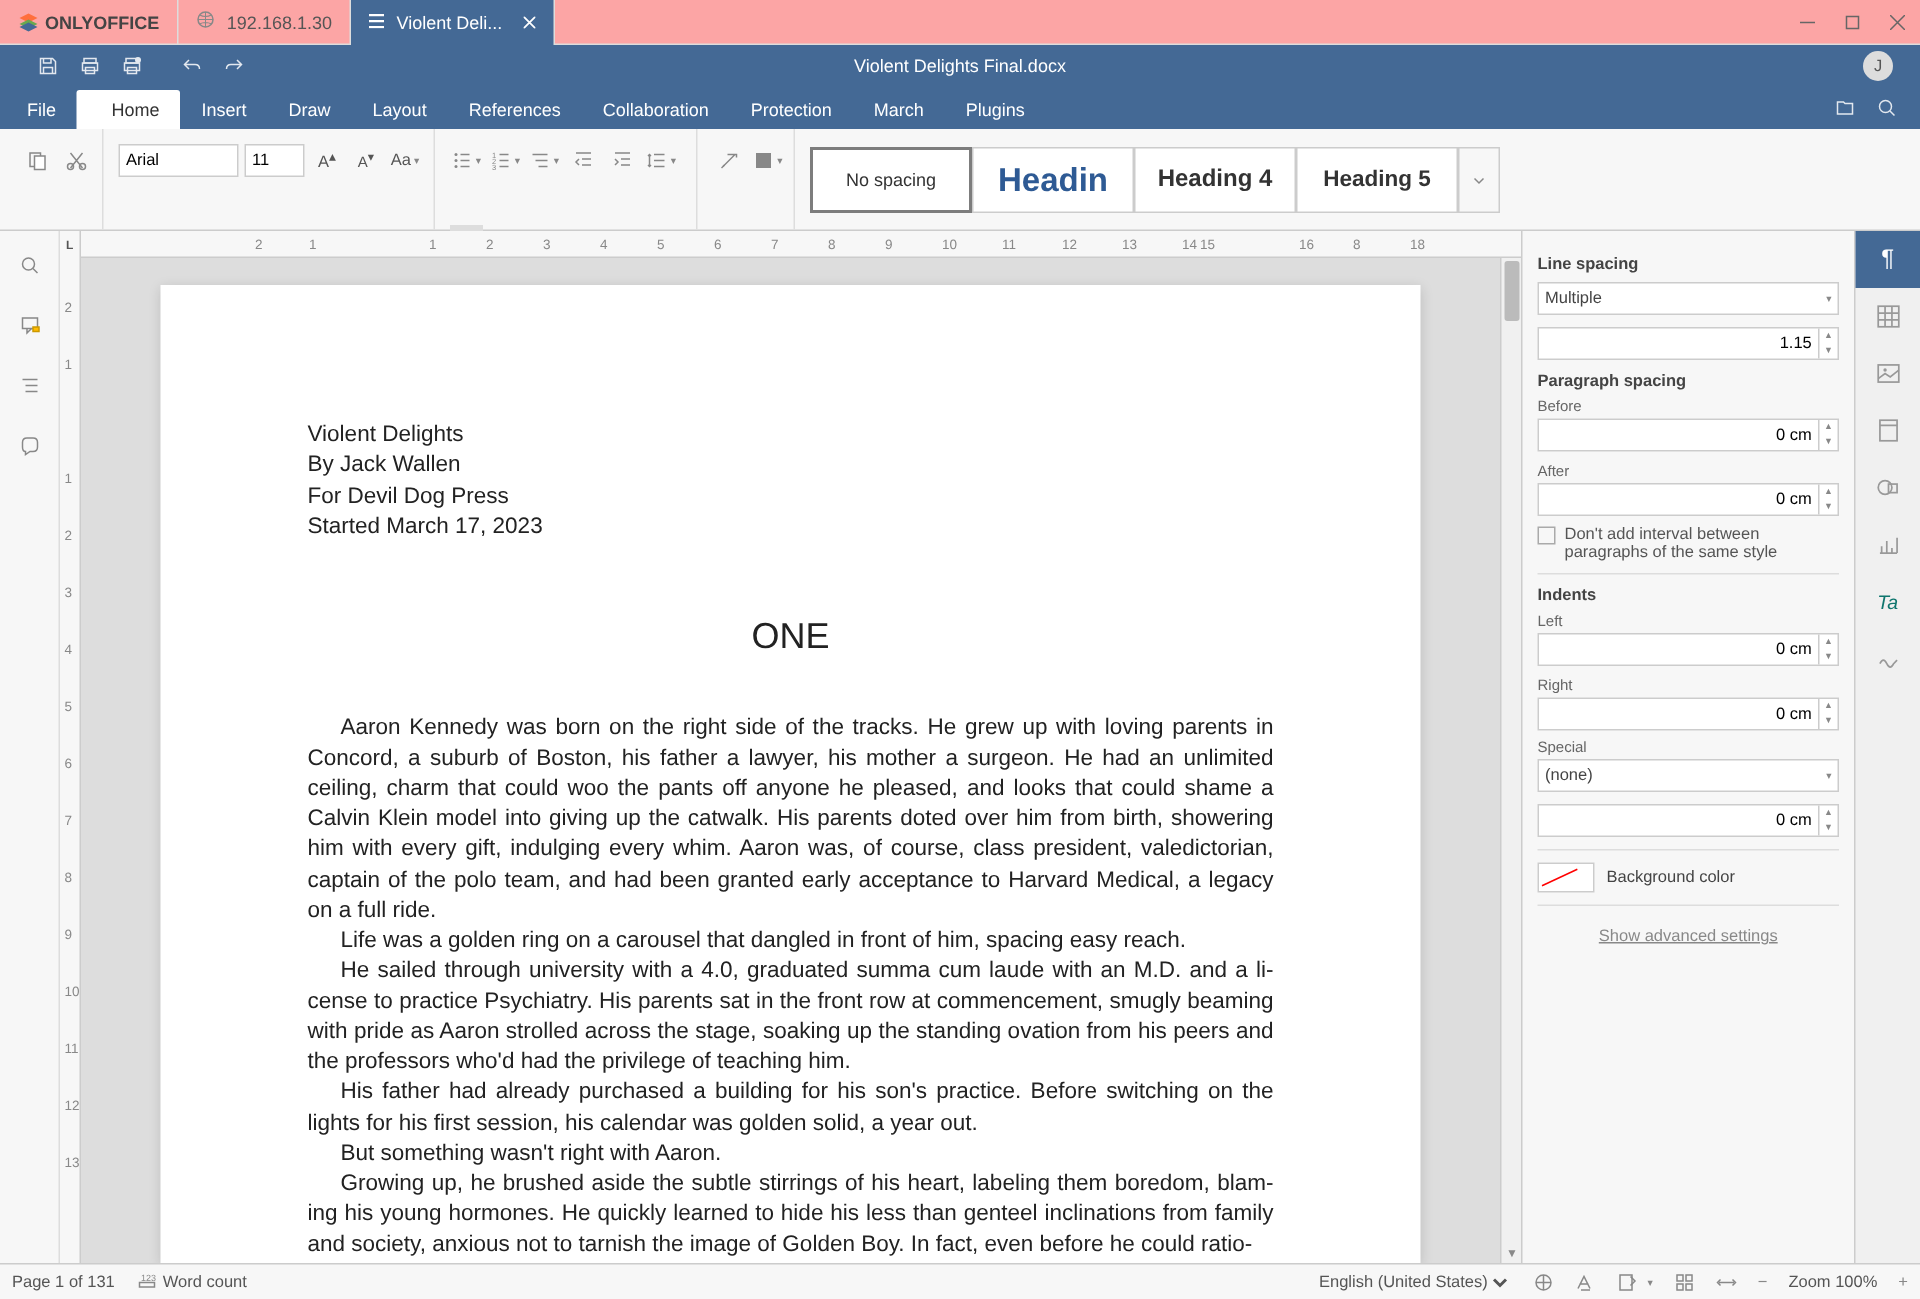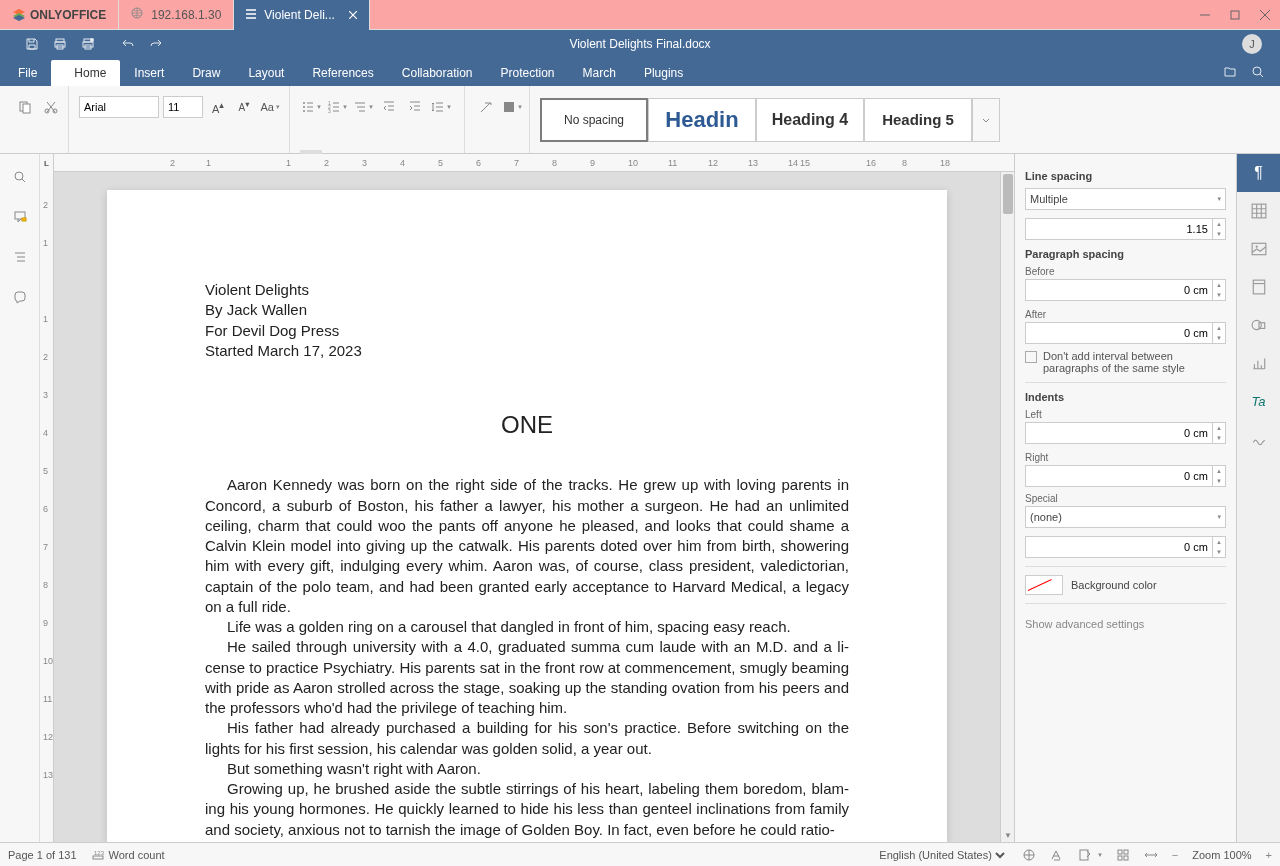--- a/index.html
+++ b/index.html
@@ -78,21 +78,21 @@
 .spin input { border: none; width: 100%; text-align: right; padding-right: 4px; font-size: 11px; outline: none; }
 .spin .arrows { width: 14px; display: flex; flex-direction: column; border-left: 1px solid #ccc; }
 .spin .arrows div { height: 10px; font-size: 6px; text-align: center; line-height: 10px; color: #888; }
 .sel-box { border: 1px solid #ccc; background: #fff; height: 22px; padding: 0 4px; display: flex; align-items: center; justify-content: space-between; font-size: 11px; }
 .chk-row { display: flex; gap: 6px; align-items: flex-start; font-size: 11px; color: #555; margin: 4px 0 8px 0; }
 .chk-row .box { width: 12px; height: 12px; border: 1px solid #aaa; flex-shrink: 0; margin-top: 1px; }
 .divider { border-top: 1px solid #ddd; margin: 8px 0; }
 .bgcolor-row { display: flex; align-items: center; gap: 8px; font-size: 11px; }
 .bgcolor-swatch { width: 38px; height: 20px; border: 1px solid #ccc; background: #fff; position: relative; }
 .bgcolor-swatch::after { content: ''; position: absolute; left: 2px; top: 14px; right: 8px; height: 1px; background: red; transform: rotate(-25deg); transform-origin: left; }
-.advanced-link { color: #888; text-align: left; margin-top: 14px; cursor: pointer; }
+.advanced-link { color: #888; text-decoration: underline; text-align: center; margin-top: 14px; cursor: pointer; }
 
 
 .right-rail { width: 44px; background: #f0f0f0; border-left: 1px solid #ccc; display: flex; flex-direction: column; align-items: center; padding-top: 0; }
 .right-rail .rail-btn { width: 44px; height: 38px; display: flex; align-items: center; justify-content: center; color: #999; }
 .right-rail .rail-btn.active { background: #446995; color: #fff; }
 
 
 .statusbar { height: 24px; background: #f7f7f7; border-top: 1px solid #ccc; display: flex; align-items: center; padding: 0 8px; font-size: 11px; color: #555; gap: 14px; }
 .statusbar .spacer { flex: 1; }
 .statusbar .sb-item { display: flex; align-items: center; gap: 4px; }

